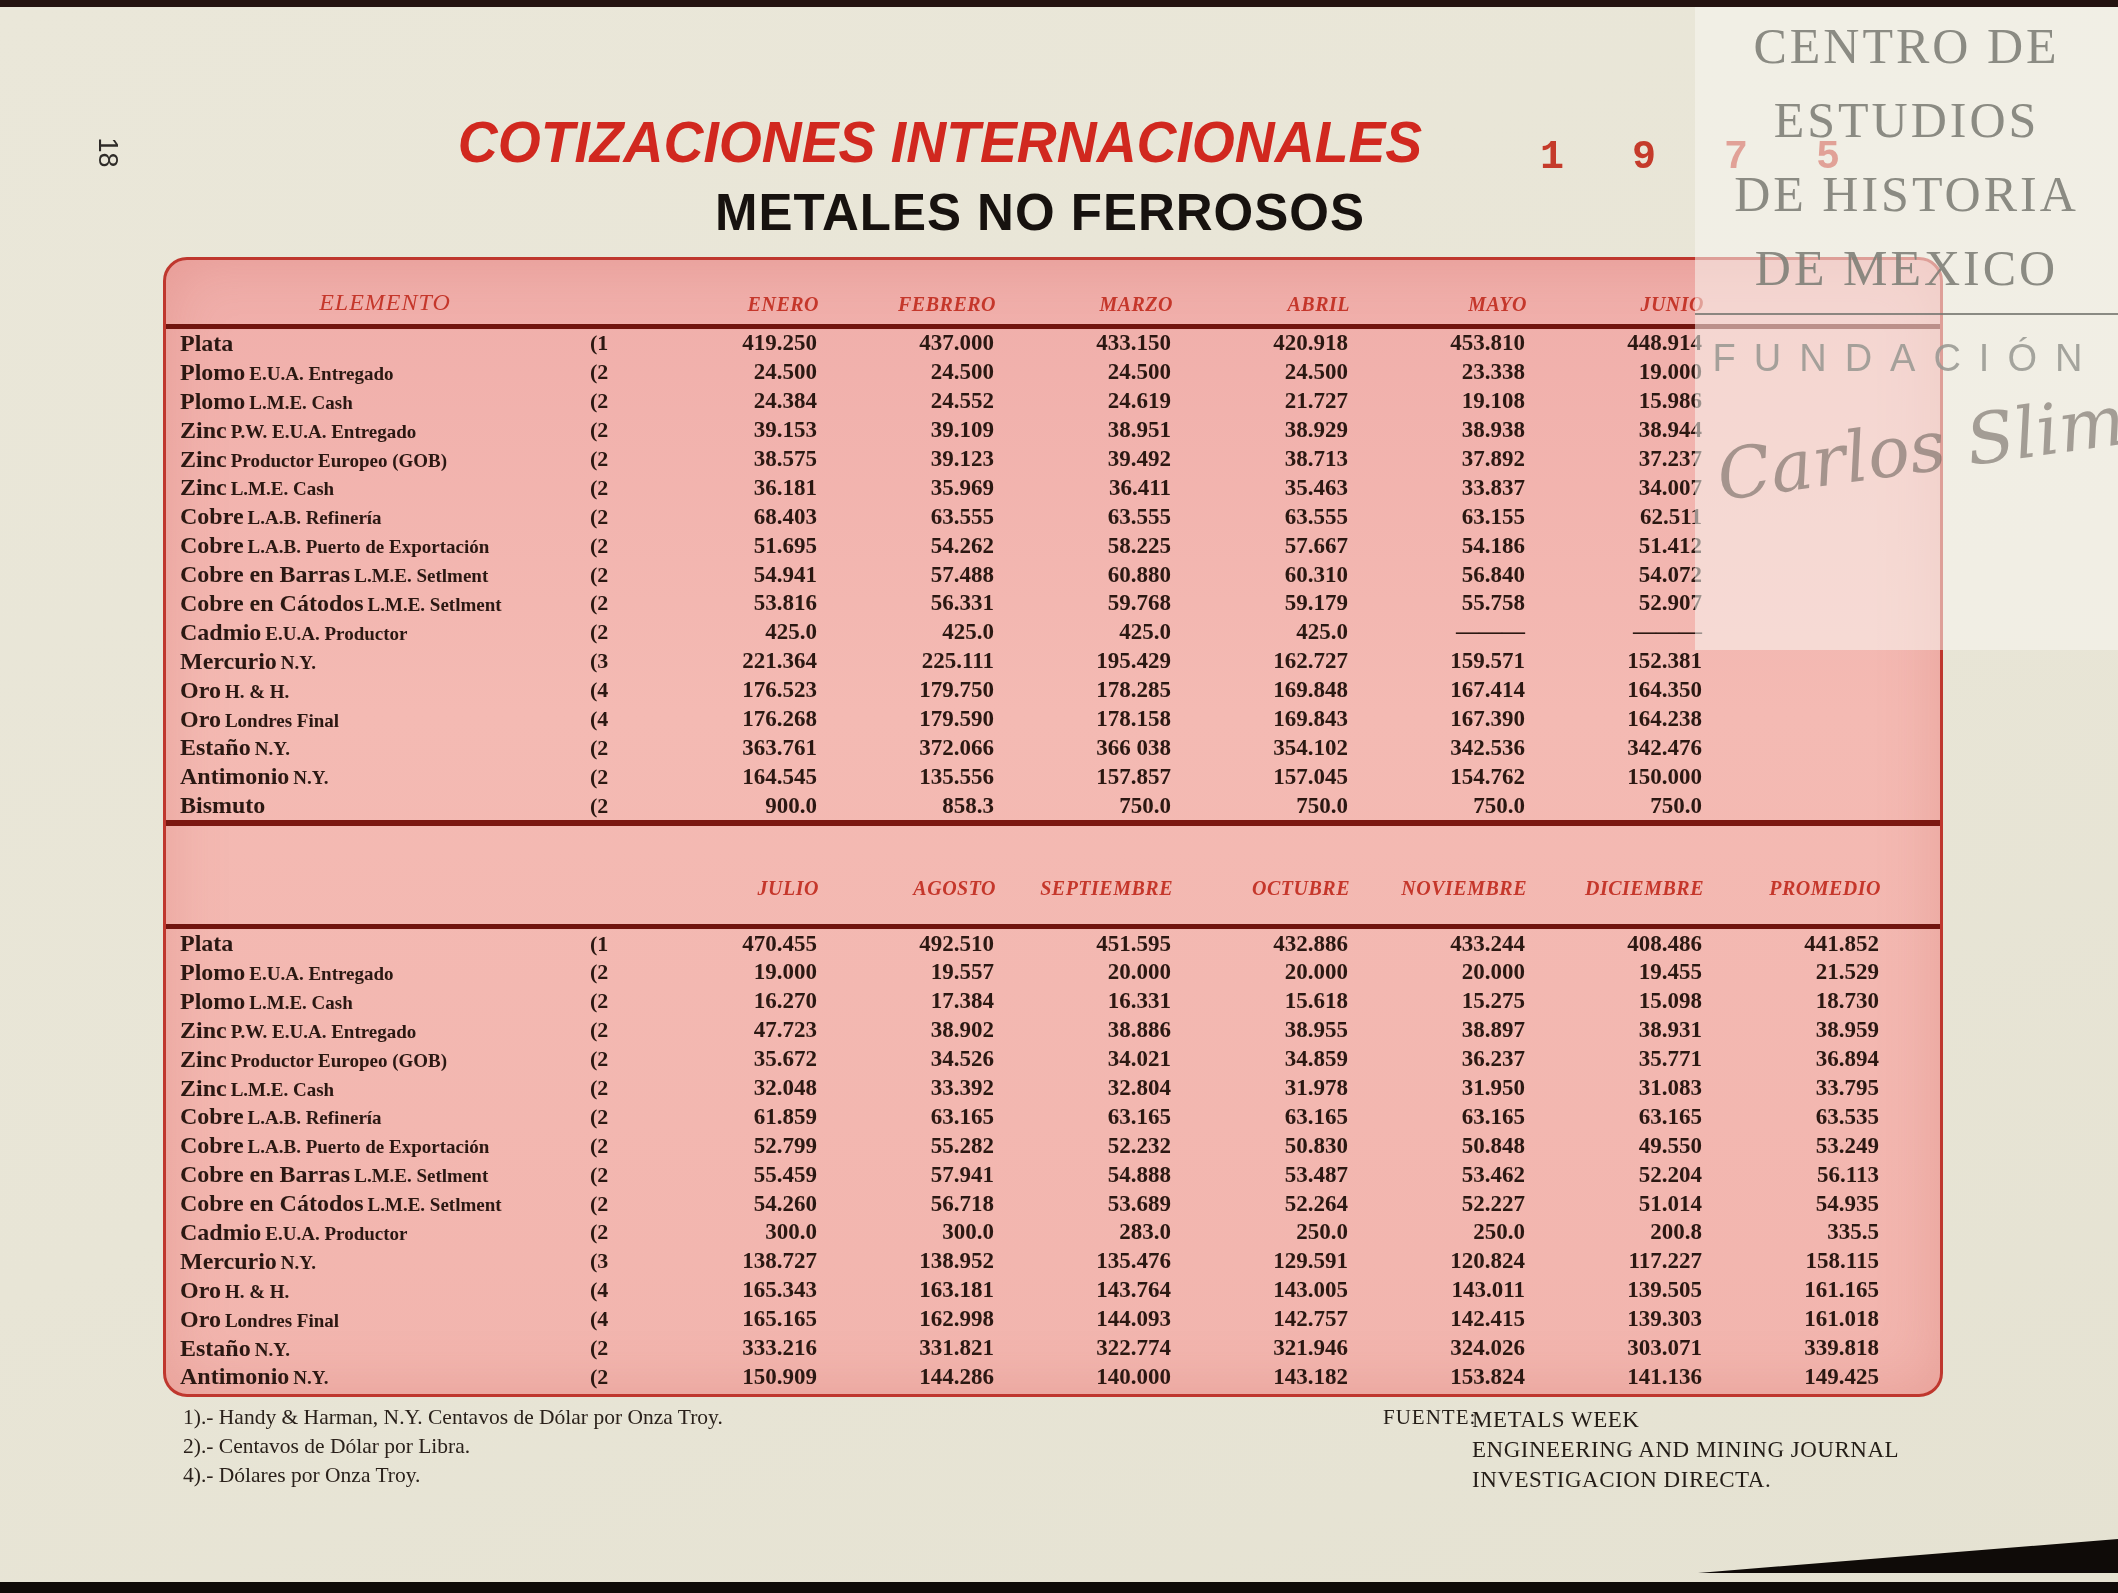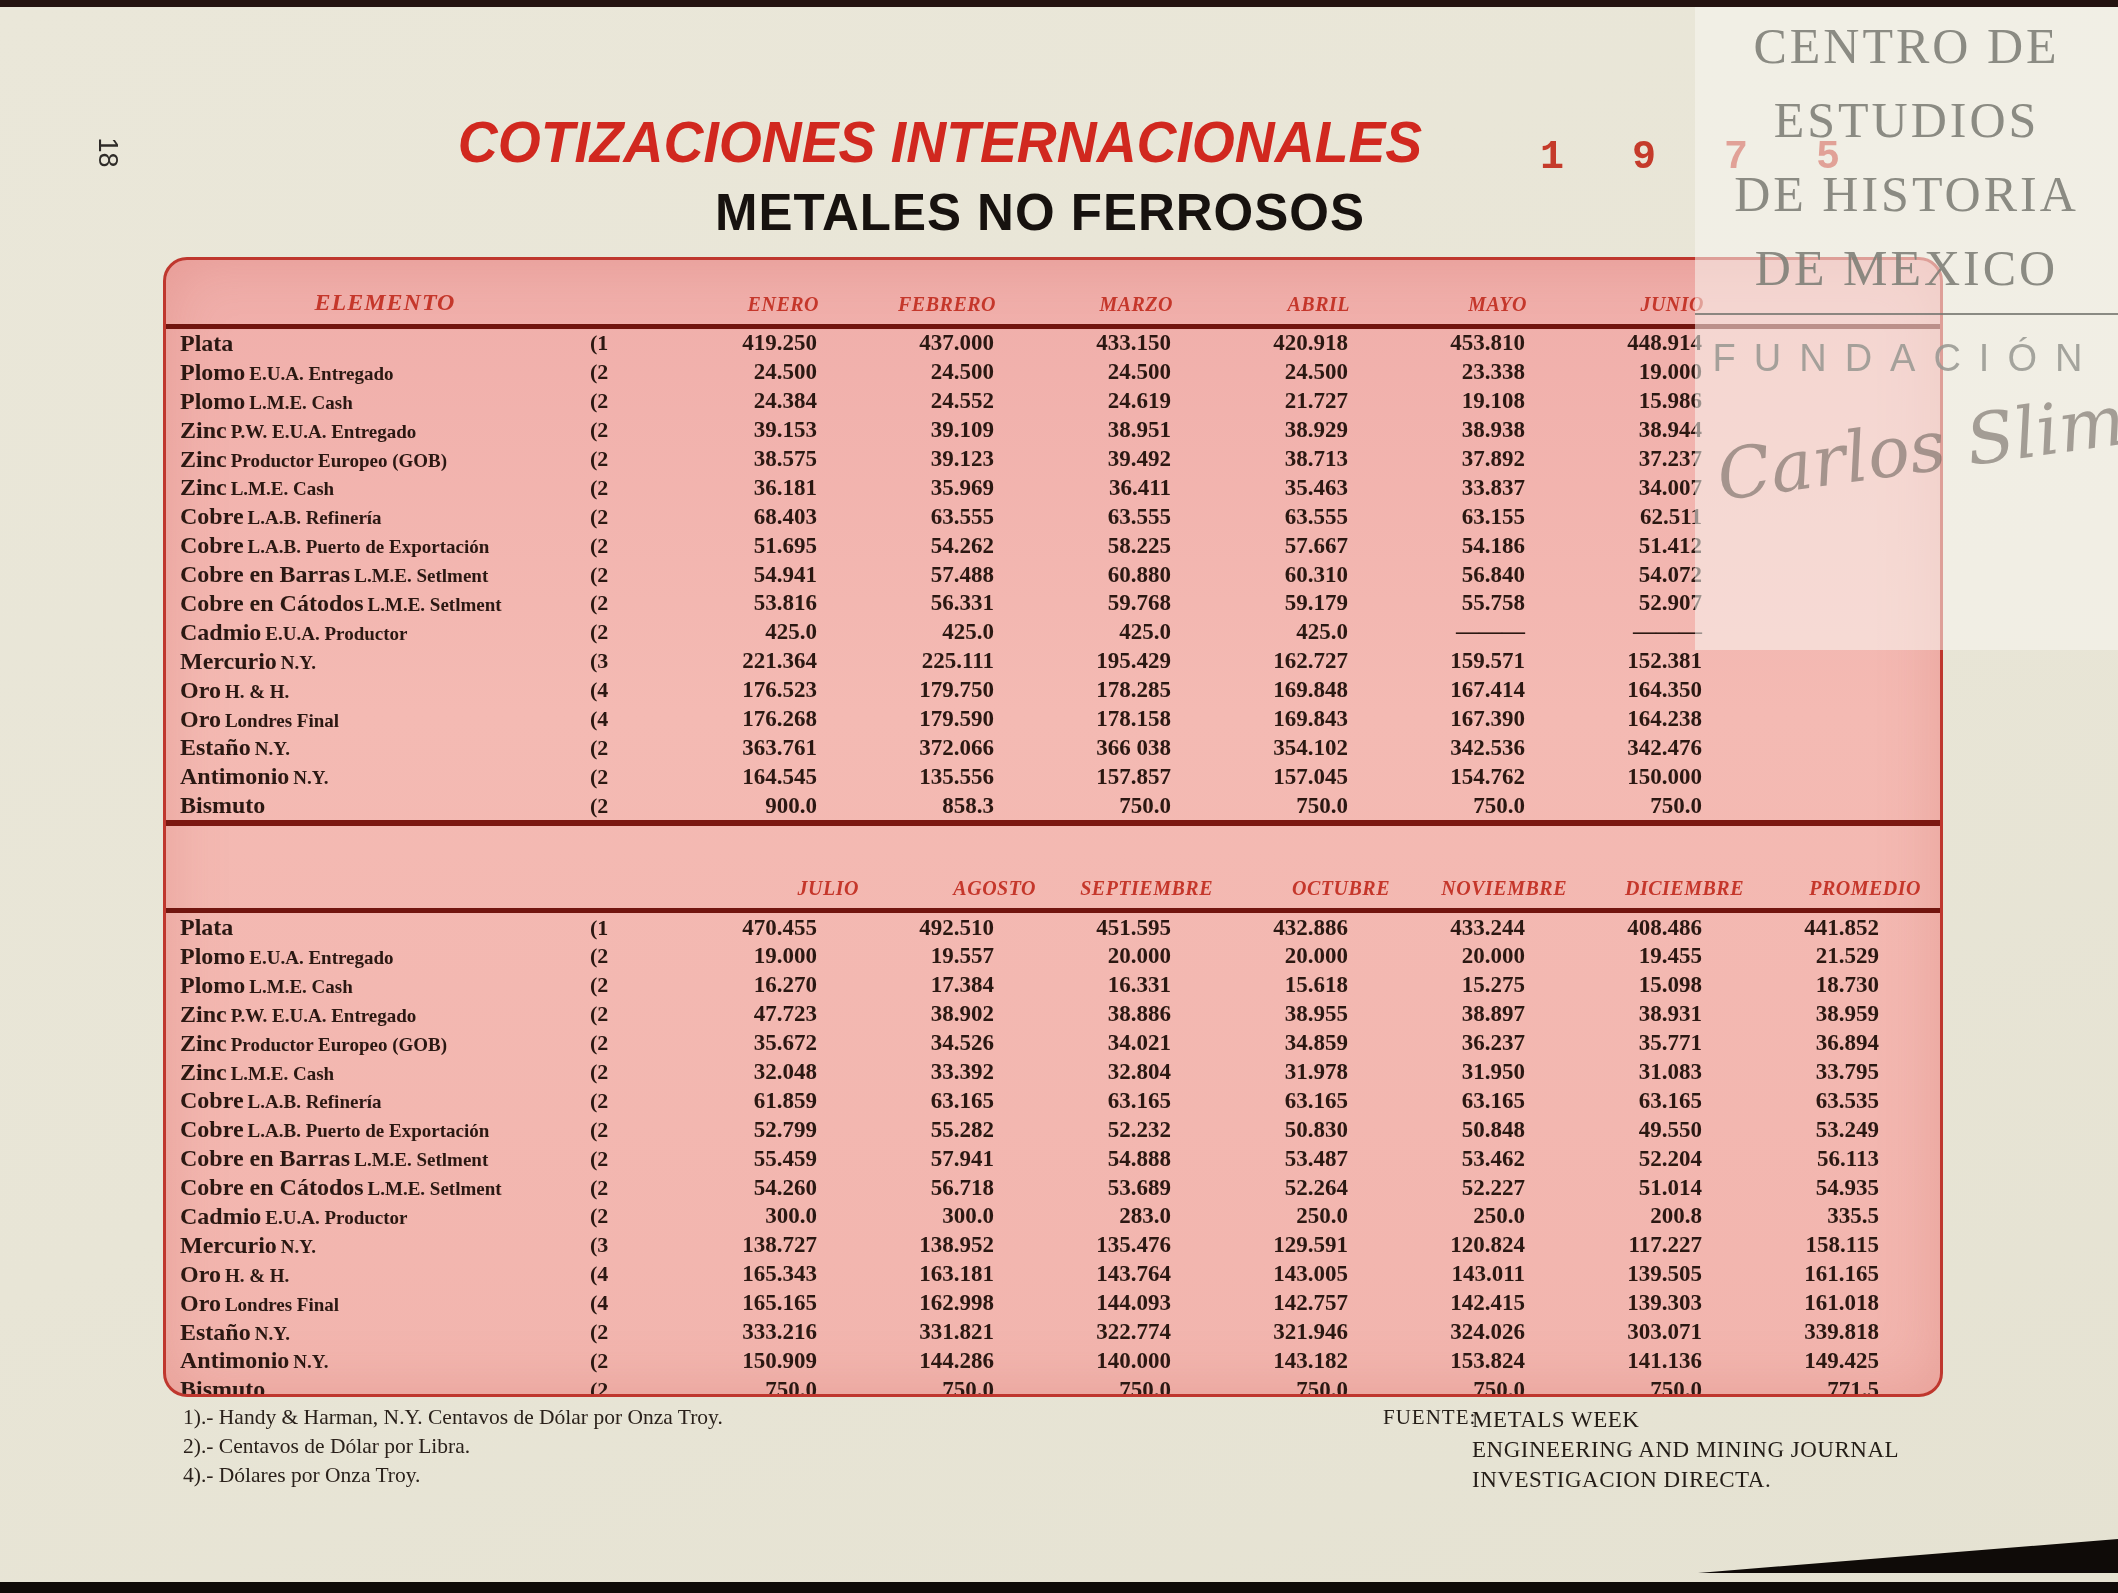--- a/index.html
+++ b/index.html
@@ -18,23 +18,23 @@
   .subtitle{position:absolute;left:640px;top:176px;width:800px;text-align:center;
         font-family:"Liberation Sans","DejaVu Sans",sans-serif;font-weight:900;font-size:51px;
         color:#17120f;letter-spacing:1px;white-space:nowrap;}
   
   .panel{position:absolute;left:163px;top:250px;width:1780px;height:1140px;box-sizing:border-box;
          border:3px solid #bf372e;border-radius:24px;overflow:hidden;
          background:linear-gradient(180deg,#f0aeaa 0%,#f4bab3 40%,#f2b5ae 100%);
          box-shadow:inset 0 0 60px rgba(200,90,80,.25);}
   .grid{display:grid;grid-template-columns:410px 58px repeat(7,177px);padding-left:14px;align-items:center;}
   .band{height:56px;align-items:end;padding-bottom:8px;}
-  .band2{height:74px;padding-bottom:8px;margin-left:40px;}
+  .band2{height:74px;padding-bottom:24px;}
   .cell{white-space:nowrap;}
-  .elemento{text-align:center;font-style:italic;font-weight:bold;font-size:24px;color:#c5372b;letter-spacing:1px;}
+  .elemento{text-align:center;font-style:italic;font-weight:normal;font-size:24px;color:#c5372b;letter-spacing:1px;}
   .month{text-align:right;padding-right:6px;font-style:italic;font-weight:bold;font-size:20px;
          color:#c5372b;letter-spacing:.5px;}
   .rule{height:5px;background:#71150f;}
   .rule.mid{height:6px;background:#7c1811;}
   .row{height:28.9px;}
   .lblcell{overflow:hidden;}
   .nm{font-size:24px;font-weight:bold;color:#2b1812;}
   .sub{font-size:19px;font-weight:bold;color:#2b1812;}
   .note{font-size:22px;font-weight:bold;color:#2b1812;}
   .num{text-align:right;padding-right:8px;font-size:23px;font-weight:bold;color:#2b1812;

